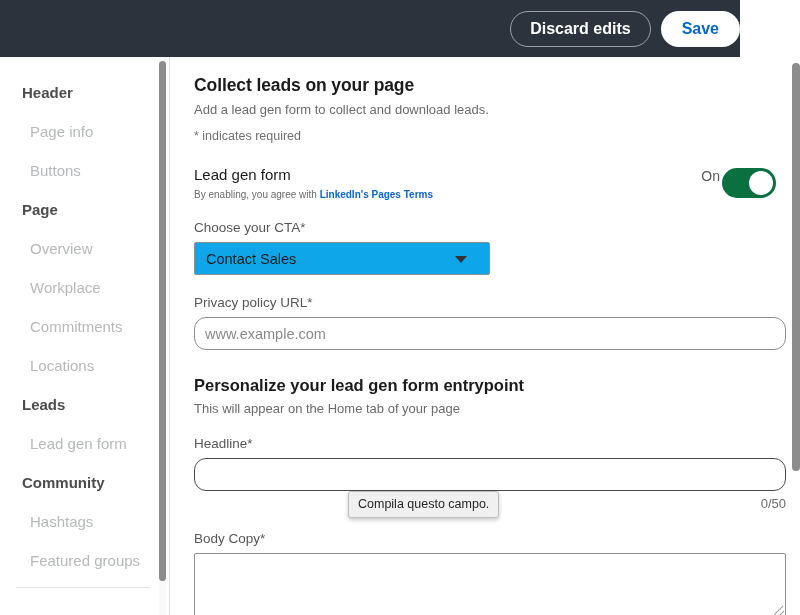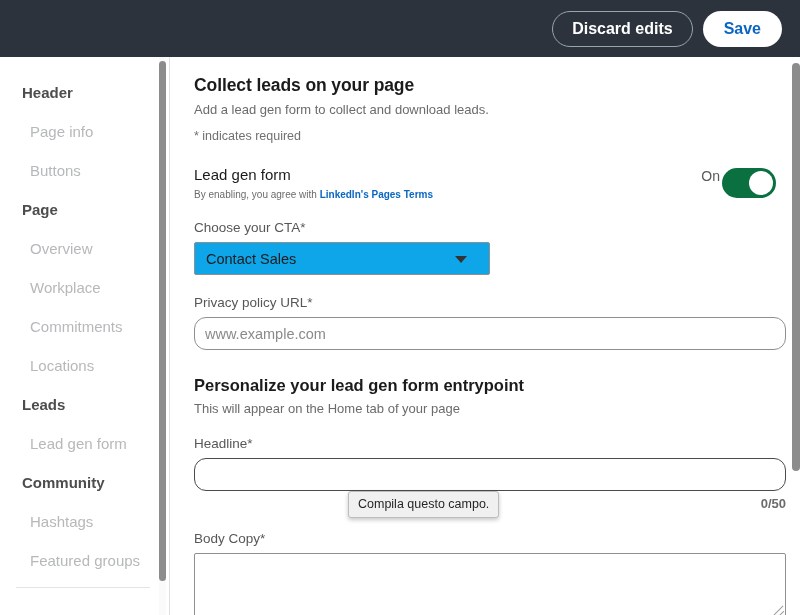--- a/index.html
+++ b/index.html
@@ -17,26 +17,25 @@
     position: relative;
     width: 800px;
     height: 615px;
     overflow: hidden;
   }
 
   
   .topbar {
     position: absolute;
     top: 0; left: 0;
-    width: 800px; height: 57px;
+    width: 740px; height: 57px;
     background: #2c333c;
     display: flex;
     align-items: center;
     justify-content: flex-end;
-    padding-right: 18px;
   }
   .btn-discard {
     height: 36px;
     padding: 0 19px;
     border: 1px solid #9aa4ae;
     border-radius: 18px;
     background: transparent;
     color: #ffffff;
     font-size: 16px;
     font-weight: bold;
@@ -272,21 +271,20 @@
     font-weight: bold;
     color: #1b1b1b;
   }
 
   .counter {
     width: 592px;
     text-align: right;
     font-size: 13px;
     color: #6b6b6b;
     margin-top: 5px;
-    font-weight: bold;
   }
 
   .textarea {
     width: 592px;
     height: 64px;
     border: 1px solid #8f8f8f;
     border-radius: 2px;
     background: #ffffff;
     padding: 7px 10px;
     font-size: 14.5px;

